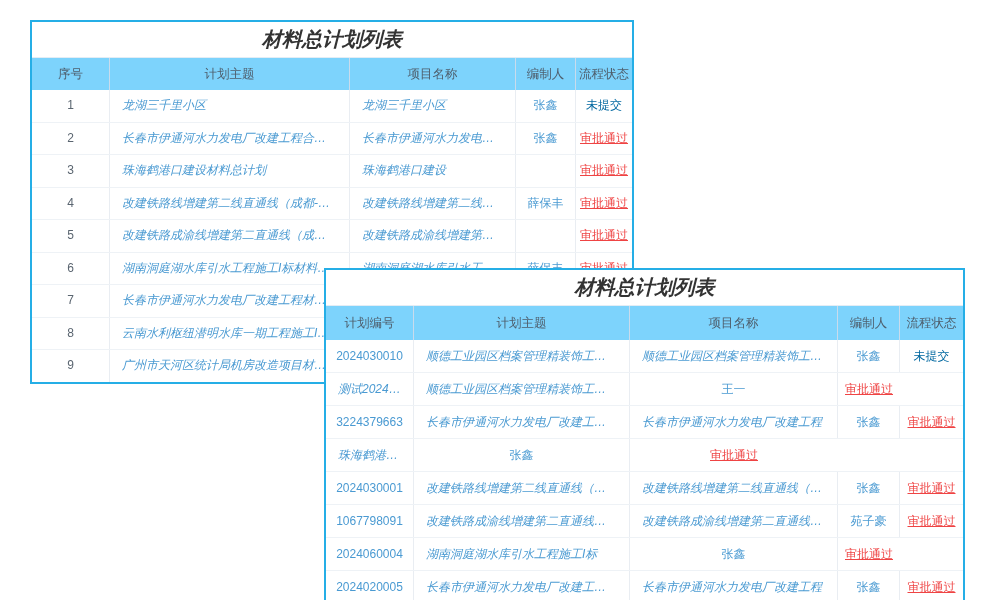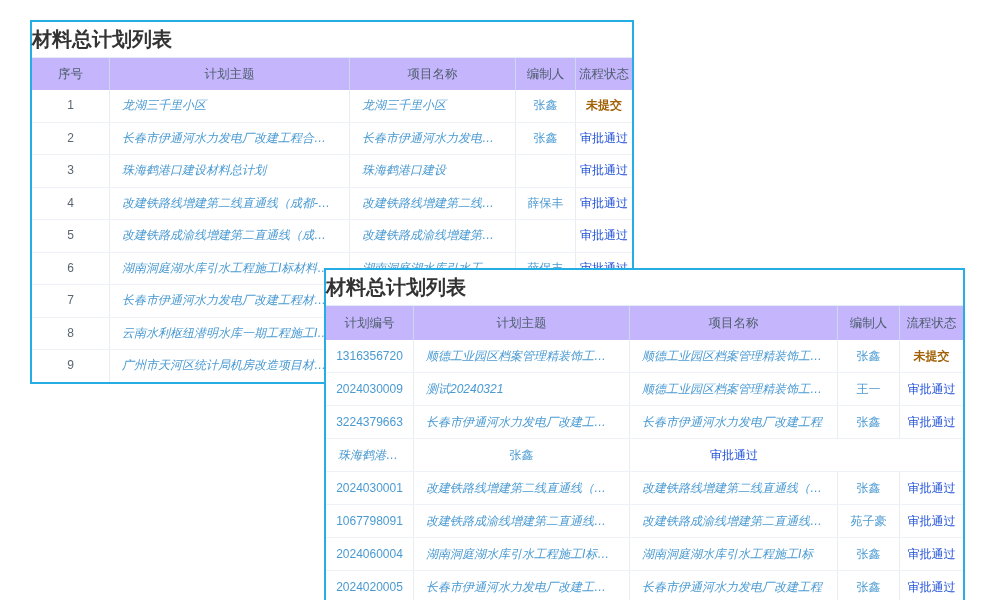--- a/index.html
+++ b/index.html
@@ -1,43 +1,43 @@
 <!DOCTYPE html>
 <html><head>
 <meta charset="utf-8">
 <style>
   * { margin:0; padding:0; box-sizing:border-box; }
   html,body { width:1000px; height:600px; background:#ffffff; overflow:hidden;
     font-family:"Liberation Sans","DejaVu Sans",sans-serif; }
   .board { position:absolute; background:#ffffff; border:2px solid #25aee6; }
   #t1 { left:30px; top:20px; width:604px; z-index:1; }
   #t2 { left:324px; top:268px; width:641px; z-index:2; }
-  .title { height:35px; line-height:35px; text-align:left; font-size:20px;
-    font-weight:bold; color:#333333; background:#ffffff; }
+  .title { height:35px; line-height:35px; text-align:center; font-size:20px;
+    font-weight:bold; color:#333333; background:#ffffff;font-style:italic; }
   .tr { display:grid; }
   #t1 .tr { grid-template-columns:78px 240px 166px 60px 1fr; }
   #t2 .tr { grid-template-columns:88px 216px 208px 62px 1fr; }
-  .thead { background:#c4b5fd; border-top:1px solid #e3edf5; }
+  .thead { background:#7dd3fc; border-top:1px solid #e3edf5; }
   .th { text-align:center; font-size:12.5px; color:#4e5e6c; white-space:nowrap;
     overflow:hidden; }
   #t1 .th { height:32px; line-height:32px; }
   #t2 .th { height:34px; line-height:34px;text-align:center; }
   .thead > div:not(:last-child) { border-right:1px solid #c9dbec; }
   .tbody .tr { border-top:1px solid #eef2f6; background:#ffffff; }
   .tbody .tr:first-child { border-top:none; }
   .tbody .tr > div:not(:last-child) { border-right:1px solid #e9edf2; }
   .td { font-size:12px; white-space:nowrap; overflow:hidden; text-overflow:ellipsis; }
   #t1 .td { height:31.5px; line-height:31.5px; }
   #t2 .td { height:32px; line-height:32px; }
   .c-center { text-align:center; }
   .c-left { text-align:left; padding:0 12px;font-style:italic; }
   .link { color:#4a9ad2; }
   .num { color:#5a6570; }
-  .status-pending { color:#a16207;font-weight:bold; }
-  .status-approved { color:#1d4ed8; }
+  .status-pending { color:#0369a1; }
+  .status-approved { color:#ef4444; text-decoration:underline; }
 </style>
 </head>
 <body>
 
 <div class="board" id="t1">
   <div class="title">材料总计划列表</div>
   <div class="tr thead">
     <div class="th">序号</div>
     <div class="th">计划主题</div>
     <div class="th">项目名称</div>
@@ -115,28 +115,27 @@
   <div class="title">材料总计划列表</div>
   <div class="tr thead">
     <div class="th">计划编号</div>
     <div class="th">计划主题</div>
     <div class="th">项目名称</div>
     <div class="th">编制人</div>
     <div class="th">流程状态</div>
   </div>
   <div class="tbody" id="t2-body">
       <div class="tr">
-        <div class="td c-center link">1316356720</div>
+        <div class="td c-center link">2024030010</div>
         <div class="td c-left link">顺德工业园区档案管理精装饰工程（...</div>
         <div class="td c-left link">顺德工业园区档案管理精装饰工程（...</div>
         <div class="td c-center link">张鑫</div>
         <div class="td c-center status-pending">未提交</div>
       </div>
       <div class="tr">
-        <div class="td c-center link">2024030009</div>
         <div class="td c-left link">测试20240321</div>
         <div class="td c-left link">顺德工业园区档案管理精装饰工程（...</div>
         <div class="td c-center link">王一</div>
         <div class="td c-center status-approved">审批通过</div>
       </div>
       <div class="tr">
         <div class="td c-center link">3224379663</div>
         <div class="td c-left link">长春市伊通河水力发电厂改建工程合...</div>
         <div class="td c-left link">长春市伊通河水力发电厂改建工程</div>
         <div class="td c-center link">张鑫</div>
@@ -156,21 +155,20 @@
       </div>
       <div class="tr">
         <div class="td c-center link">1067798091</div>
         <div class="td c-left link">改建铁路成渝线增建第二直通线（成...</div>
         <div class="td c-left link">改建铁路成渝线增建第二直通线（成...</div>
         <div class="td c-center link">苑子豪</div>
         <div class="td c-center status-approved">审批通过</div>
       </div>
       <div class="tr">
         <div class="td c-center link">2024060004</div>
-        <div class="td c-left link">湖南洞庭湖水库引水工程施工I标材...</div>
         <div class="td c-left link">湖南洞庭湖水库引水工程施工I标</div>
         <div class="td c-center link">张鑫</div>
         <div class="td c-center status-approved">审批通过</div>
       </div>
       <div class="tr">
         <div class="td c-center link">2024020005</div>
         <div class="td c-left link">长春市伊通河水力发电厂改建工程材...</div>
         <div class="td c-left link">长春市伊通河水力发电厂改建工程</div>
         <div class="td c-center link">张鑫</div>
         <div class="td c-center status-approved">审批通过</div>

